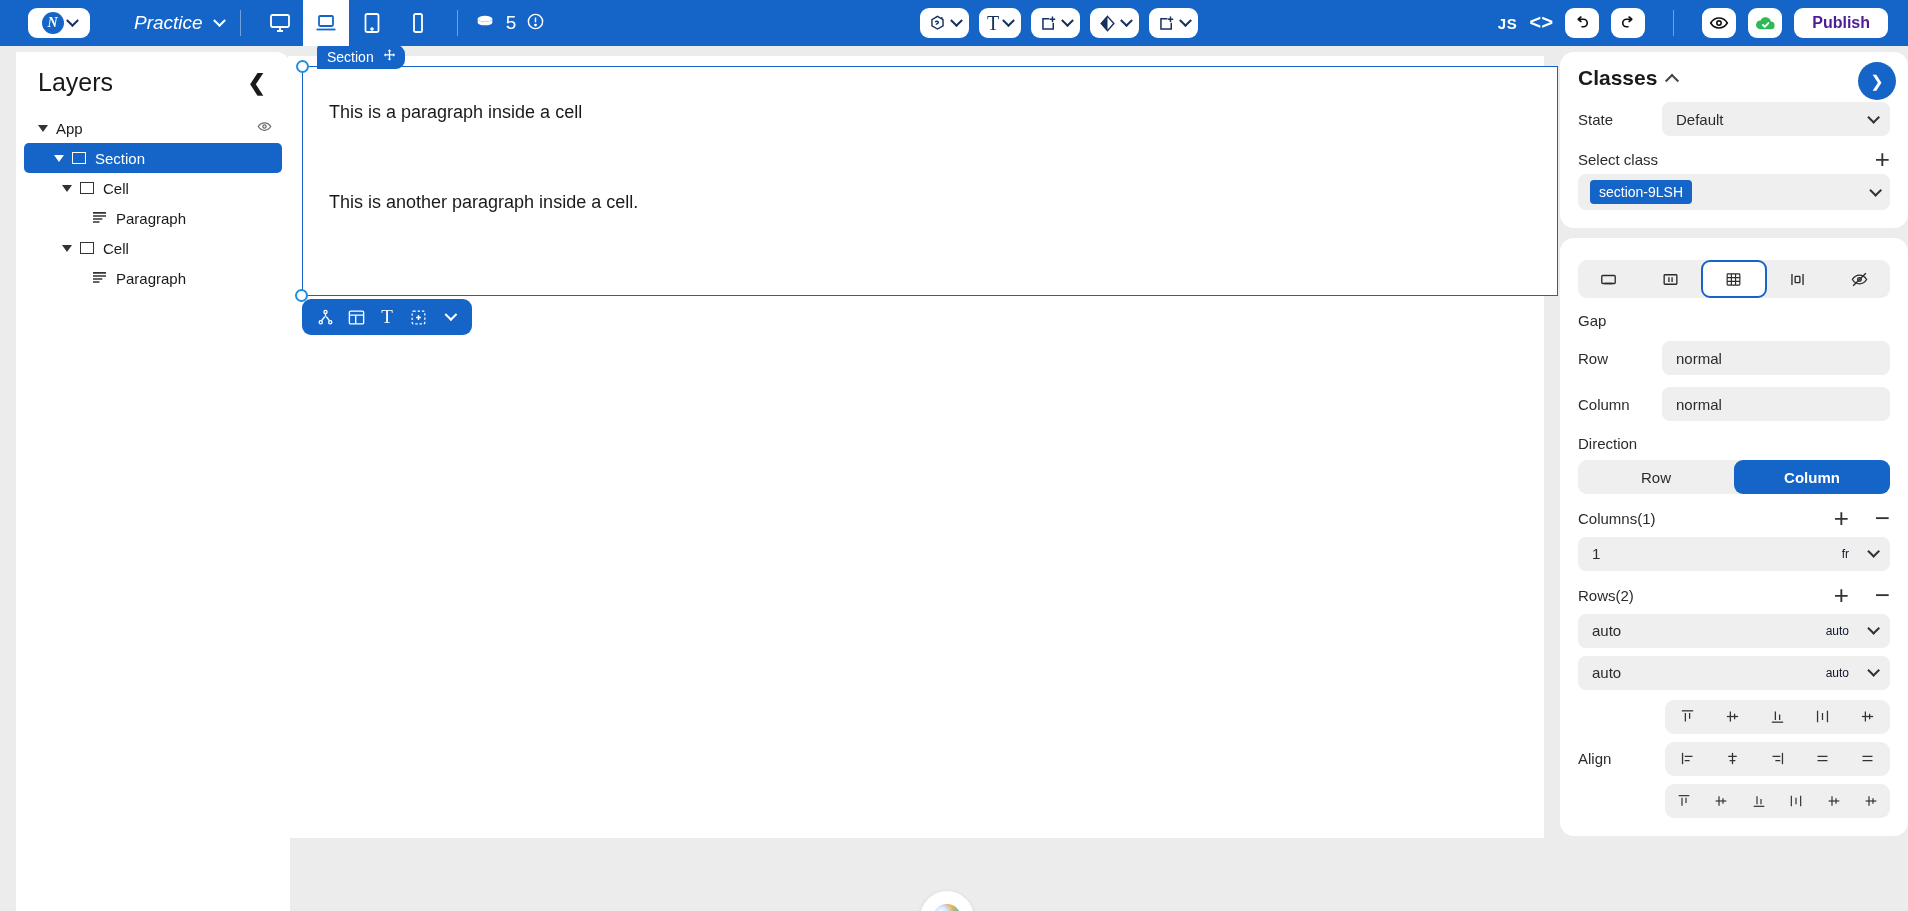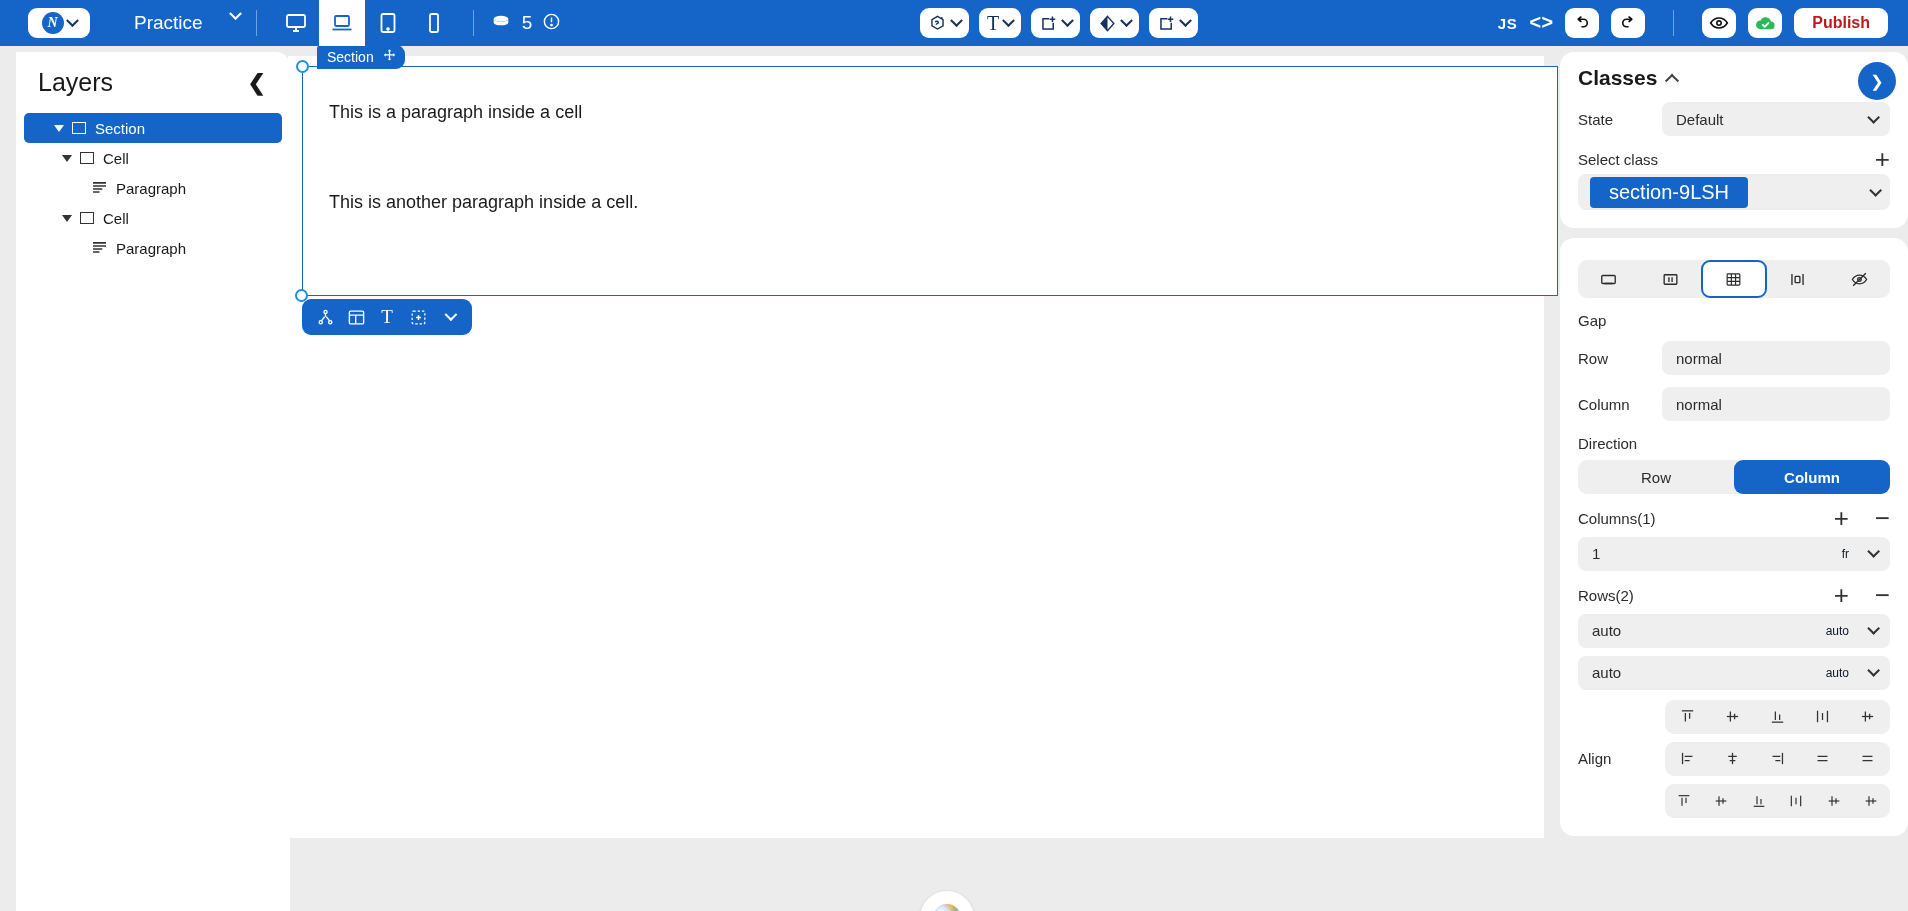--- a/index.html
+++ b/index.html
@@ -27,21 +27,21 @@
     display: flex; align-items: center; justify-content: center;
     font-family: "Liberation Serif", serif;
   }
   .chev-dark { width: 9px; height: 9px; border-right: 2px solid #16325c;
     border-bottom: 2px solid #16325c; transform: rotate(45deg) translate(-2px,-2px); }
   .chev-white { width: 9px; height: 9px; border-right: 2px solid #fff;
     border-bottom: 2px solid #fff; transform: rotate(45deg) translate(-2px,-2px); }
 
   .project-name {
     color: #fff; font-size: 19px; margin-left: 44px; display: flex;
-    gap: 28px; cursor: pointer;
+    align-items: center; gap: 12px; cursor: pointer; font-style: italic;
   }
   .tb-sep { width: 1px; height: 26px; background: #6ea2de; margin: 0 16px; }
 
   .device-group { display: flex; align-items: center; height: 46px; }
   .device-btn {
     width: 46px; height: 46px; display: flex; align-items: center;
     justify-content: center; cursor: pointer;
   }
   .device-btn.active { background: #fff; }
   .device-btn svg { display: block; }
@@ -69,21 +69,21 @@
   .rnd {
     background: #fff; border-radius: 9px; width: 34px; height: 30px;
     display: flex; align-items: center; justify-content: center; cursor: pointer;
   }
   .cloud-btn {
     background: #fff; border-radius: 9px; width: 34px; height: 30px;
     display: flex; align-items: center; justify-content: center; cursor: pointer;
   }
   .publish-btn {
     background: #fff; border-radius: 9px; height: 30px; padding: 0 18px;
-    display: flex; align-items: center; color: #b91c1c; font-size: 16px;
+    display: flex; align-items: center; color: #4c1d95; font-size: 16px;
     font-weight: bold; cursor: pointer;
   }
 
   
   .layers {
     position: absolute; left: 16px; top: 52px; width: 274px; height: 859px;
     background: #fff; border-top-right-radius: 14px; z-index: 20;
   }
   .layers-head {
     display: flex; align-items: center; justify-content: space-between;
@@ -206,22 +206,22 @@
   .seg-ic.sel { border: 2px solid #1565c8; background: #fff; }
   .dir { background: #efefef; border-radius: 9px; height: 34px; display: flex;
     margin-top: 8px; padding: 0; }
   .dir-opt { flex: 1; display: flex; align-items: center; justify-content: center;
     font-size: 15px; color: #2b2b2b; cursor: pointer; border-radius: 9px; }
   .dir-opt.sel { background: #1565c8; color: #fff; font-weight: bold; }
   .class-field {
     background: #efefef; border-radius: 8px; height: 36px; display: flex;
     align-items: center; padding: 0 12px; margin-top: 6px; cursor: pointer;
   }
-  .class-chip { background: #1565c8; color: #fff; font-size: 20px;
-    border-radius: 4px; padding: 4px 19px; cursor: pointer; }
+  .class-chip { background: #1565c8; color: #fff; font-size: 14px;
+    border-radius: 4px; padding: 4px 9px; cursor: pointer; }
   .spacer { flex: 1; }
   .plus-ic { font-size: 26px; color: #333; cursor: pointer; line-height: .7;
     font-weight: 300; }
 
   .align-block { display: flex; align-items: center; gap: 25px; margin-top: 10px; }
   .align-label { font-size: 15px; color: #2b2b2b; width: 62px; flex: 0 0 auto; }
   .align-rows { flex: 1; display: flex; flex-direction: column; gap: 8px; }
   .align-bar { background: #efefef; border-radius: 9px; height: 34px;
     display: flex; align-items: center; }
   .align-ic { flex: 1; display: flex; align-items: center; justify-content: center;
@@ -362,20 +362,30 @@
   </div>
 
   <div class="layers">
     <div class="layers-head">
       <span class="layers-title">Layers</span>
       <span class="collapse-left">❮</span>
     </div>
 
     <div class="tree">
 
+      <div class="tree-row" style="padding-left:22px">
+        <span class="tri"></span>
+        <span>App</span>
+        <span class="eye-ic">
+          <svg width="15" height="15" viewBox="0 0 24 24" fill="none" stroke="#6b6b6b" stroke-width="2">
+            <path d="M2 12s3.8-6 10-6 10 6 10 6-3.8 6-10 6S2 12 2 12z"></path>
+              <circle cx="12" cy="12" r="2.6"></circle>
+          </svg>
+        </span>
+      </div>
 
       <div class="tree-row selected" style="padding-left:30px">
         <span class="tri"></span>
         <span class="box-ic"></span>
         <span>Section</span>
       </div>
 
       <div class="tree-row" style="padding-left:46px">
         <span class="tri"></span>
         <span class="box-ic"></span>

